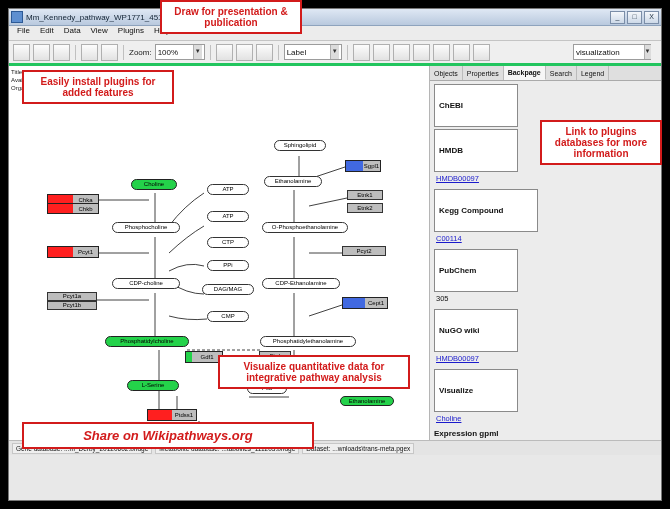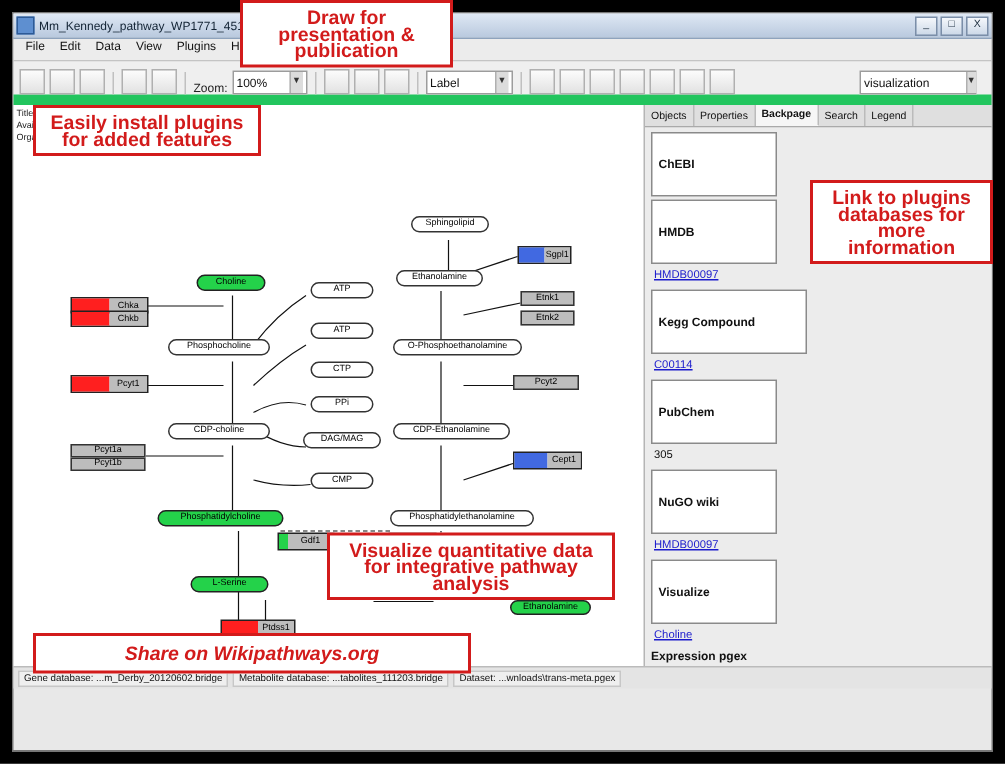--- a/index.html
+++ b/index.html
@@ -11,21 +11,21 @@
   .tb-icon{width:10px;height:10px;background:#5e8fd0;border:1px solid #2d5a96;margin-right:3px;}
   .tb-title{flex:1;white-space:nowrap;overflow:hidden;}
   .tb-btns{display:flex;gap:2px;}
   .tb-btn{width:13px;height:11px;border:1px solid #7b8ea8;background:linear-gradient(#f4f7fb,#cdd9e8);font-size:7px;line-height:10px;text-align:center;color:#234;}
 
   
   .menubar{height:14px;background:#ececec;border-bottom:1px solid #c4c4c4;display:flex;font-size:8px;padding-left:3px;color:#111;}
   .menubar span{padding:0 5px;}
 
   
-  .toolbar{height:22px;background:#efefef;border-bottom:7px solid #22c55e;display:flex;align-items:flex-end;gap:3px;padding:0 4px;font-size:8px;}
+  .toolbar{height:22px;background:#efefef;border-bottom:3px solid #22c55e;display:flex;align-items:center;gap:3px;padding:0 4px;font-size:8px;}
   .tbtn{width:15px;height:15px;border:1px solid #b0b0b0;background:linear-gradient(#fcfcfc,#e2e2e2);}
   .tsep{width:1px;height:15px;background:#c0c0c0;margin:0 2px;}
   .zoomlbl{font-size:8px;color:#222;}
   .combo{height:14px;border:1px solid #9c9c9c;background:#fff;font-size:8px;display:flex;align-items:center;padding:0 2px;color:#111;}
   .combo .arw{margin-left:auto;width:8px;text-align:center;font-size:6px;color:#333;background:#dcdcdc;border-left:1px solid #b0b0b0;height:100%;line-height:13px;}
 
   
   .body{display:flex;height:374px;}
   .canvaswrap{position:relative;width:420px;background:#fff;border-right:1px solid #b5b5b5;overflow:hidden;}
   .sidepanel{flex:1;background:#ececec;display:flex;flex-direction:column;}
@@ -54,21 +54,21 @@
   .exprtitle{font-weight:bold;font-size:8px;margin:4px 0 5px 0;}
   .geneid{font-size:7px;margin-bottom:2px;}
   table.expr{border-collapse:collapse;font-size:7px;width:150px;}
   table.expr td{border:1px solid #888;padding:1px 3px;background:#fff;text-align:center;}
 
   
   .statusbar{height:14px;background:#e4e4e4;border-top:1px solid #bbb;display:flex;align-items:center;font-size:6.5px;color:#111;padding-left:3px;}
   .statusbar .cell{border:1px solid #c7c7c7;background:#efefef;padding:1px 3px;margin-right:3px;white-space:nowrap;}
 
   
-  .anno{position:absolute;background:#fff;border:2px solid #d21b1b;color:#d21b1b;font-weight:bold;text-align:center;font-size:13px;line-height:11px;padding:4px 6px;box-sizing:border-box;z-index:30;}
+  .anno{position:absolute;background:#fff;border:2px solid #d21b1b;color:#d21b1b;font-weight:bold;text-align:center;font-size:10px;line-height:11px;padding:4px 6px;box-sizing:border-box;z-index:30;}
   .anno.big{font-size:13px;line-height:15px;font-style:italic;}
 </style>
 </head>
 <body>
 
 <div id="app">
 
   <div class="titlebar">
     <div class="tb-icon"></div>
     <div class="tb-title">Mm_Kennedy_pathway_WP1771_45176.gpml</div>
@@ -247,21 +247,21 @@
 
         <div class="dbbox">PubChem</div>
         <span class="dbplain">305</span>
 
         <div class="dbbox">NuGO wiki</div>
         <a class="dblink">HMDB00097</a>
 
         <div class="dbbox">Visualize</div>
         <a class="dblink">Choline</a>
 
-        <div class="exprtitle">Expression pgex</div>
+        <div class="exprtitle">Expression gpml</div>
         <div class="geneid">Gene id on mapp: C00114</div>
         <table class="expr">
           <tbody>
               <tr>
             <td style="width:70px">Sample name</td>
             <td>C00114</td>
           </tr>
           <tr>
             <td>log2FC</td>
             <td>2.4</td>

